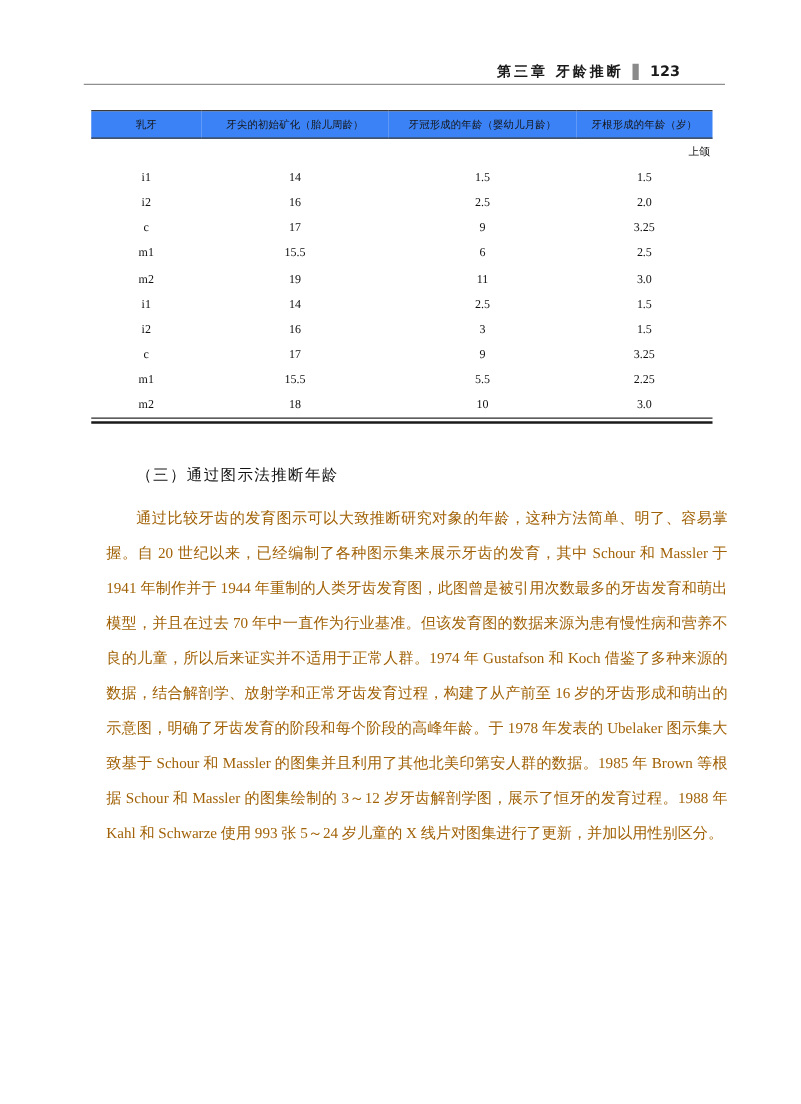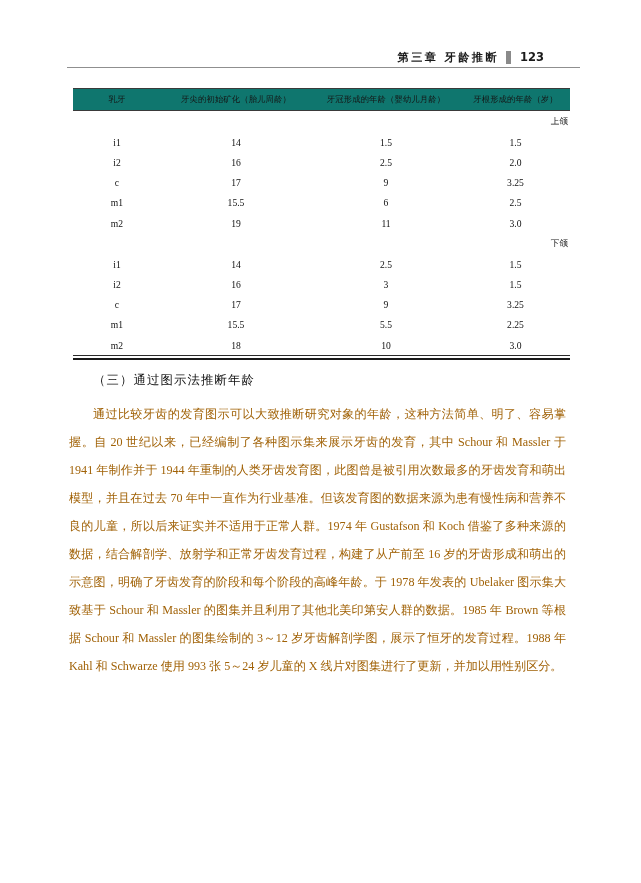--- a/index.html
+++ b/index.html
@@ -88,21 +88,21 @@
     border-collapse: collapse;
     width: 497px;
     table-layout: fixed;
   }
   table.mintab col.c1 { width: 88px; }
   table.mintab col.c2 { width: 150px; }
   table.mintab col.c3 { width: 150px; }
   table.mintab col.c4 { width: 109px; }
 
   table.mintab thead th {
-    background: #0f766e;
+    background: #3b82f6;
     border-top: 1.1px solid #3a3a3a;
     border-bottom: 1.1px solid #3a3a3a;
     font-family: "DejaVu Sans", "Liberation Sans", sans-serif;
     font-weight: 400;
     font-size: 8.3px;
     letter-spacing: 0.15px;
     color: #151515;
     padding: 5px 2px 5px 2px;
     text-align: center;
     white-space: nowrap;
@@ -130,21 +130,21 @@
     margin-top: 0;
     border-top: 1px solid #2a2a2a;
     border-bottom: 2.1px solid #1a1a1a;
     height: 1.6px;
     width: 497px;
   }
 
   
   .content {
     position: absolute;
-    left: 69px;
+    left: 85px;
     top: 372px;
     width: 497px;
   }
   h3.sec {
     font-family: "DejaVu Sans", "Liberation Sans", sans-serif;
     font-weight: 400;
     font-size: 12.4px;
     letter-spacing: 1.1px;
     margin: 0 0 11px 0;
     padding-left: 24px;
@@ -225,23 +225,20 @@
           <td>2.5</td>
         </tr>
         <tr>
           <td class="tooth">m2</td>
           <td>19</td>
           <td>11</td>
           <td>3.0</td>
         </tr>
 
         <tr>
-          <td class="grp" colspan="4">下颌</td>
-        </tr>
-        <tr>
           <td class="tooth">i1</td>
           <td>14</td>
           <td>2.5</td>
           <td>1.5</td>
         </tr>
         <tr>
           <td class="tooth">i2</td>
           <td>16</td>
           <td>3</td>
           <td>1.5</td>

